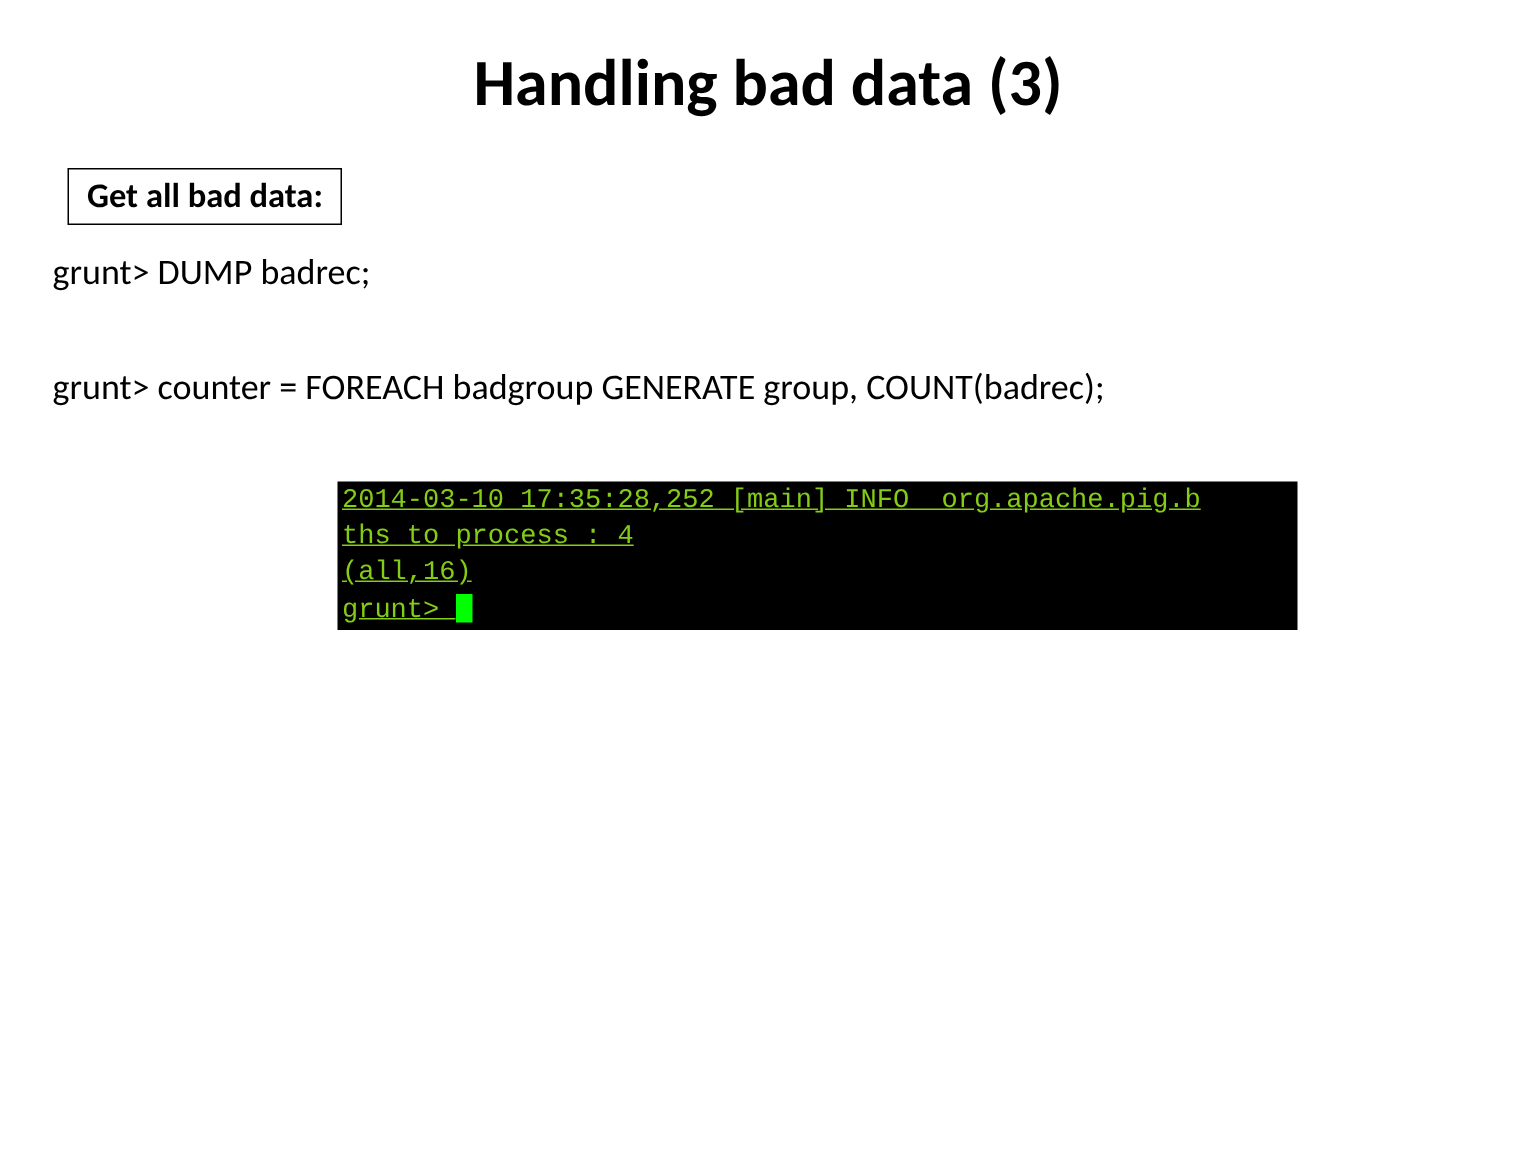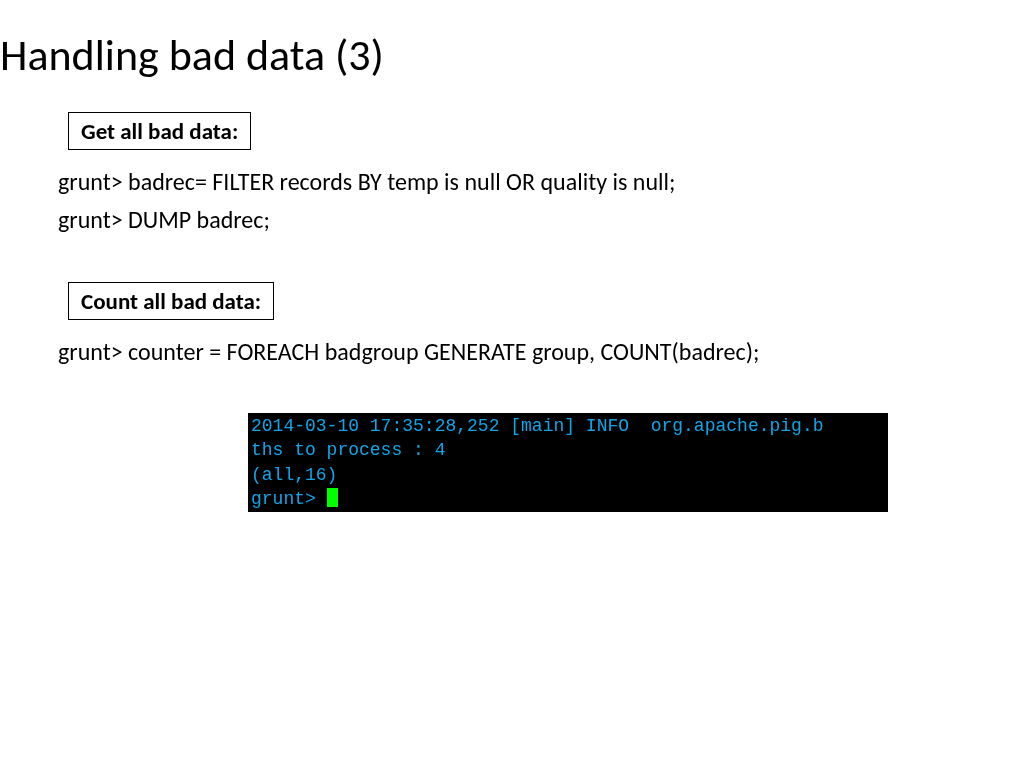--- a/index.html
+++ b/index.html
@@ -9,27 +9,27 @@
       width: 1024px;
       height: 768px;
       margin: 0;
       padding: 0;
       background: white;
       font-family: Calibri, "Segoe UI", Arial, sans-serif;
       color: #000;
       overflow: hidden;
     }
     .slide-title {
-      text-align: left;
+      text-align: center;
       font-size: 44px;
-      font-weight: 400;
+      font-weight: 700;
       margin: 28px 0 30px 0;
     }
     .content {
-      padding: 0 50px 0 58px;
+      padding: 0 50px 0 35px;
     }
     .boxed-label {
       display: inline-block;
       border: 1px solid #000;
       padding: 4px 12px;
       font-weight: bold;
       font-size: 23px;
       margin-bottom: 10px;
       margin-left: 10px;
     }
@@ -56,38 +56,37 @@
     }
     .cursor {
       display: inline-block;
       width: 11px;
       height: 19px;
       background: #00FF00;
       vertical-align: text-bottom;
       margin-bottom: 2px;
     }
     .gray {
-      color: #0ea5e9;
+      color: #84cc16;
+      text-decoration: underline;
     }
   </style>
 </head>
 <body>
 
 <div class="slide-title">Handling bad data (3)</div>
 
 <div class="content">
 
   <div class="section">
     <div class="boxed-label">Get all bad data:</div>
-    <div class="code-line">grunt&gt; badrec= FILTER records BY temp is null OR quality is null;</div>
     <div class="code-line">grunt&gt; DUMP badrec;</div>
   </div>
 
   <div class="section">
-    <div class="boxed-label">Count all bad data:</div>
     <div class="code-line">grunt&gt; counter = FOREACH badgroup GENERATE group, COUNT(badrec);</div>
   </div>
 
   <div class="terminal"><span class="gray">2014-03-10 17:35:28,252 [main] INFO  org.apache.pig.b</span>
 <span class="gray">ths to process : 4</span>
 <span class="gray">(all,16)</span>
 <span class="gray">grunt&gt; </span><span class="cursor"></span></div>
 
 </div>
 

